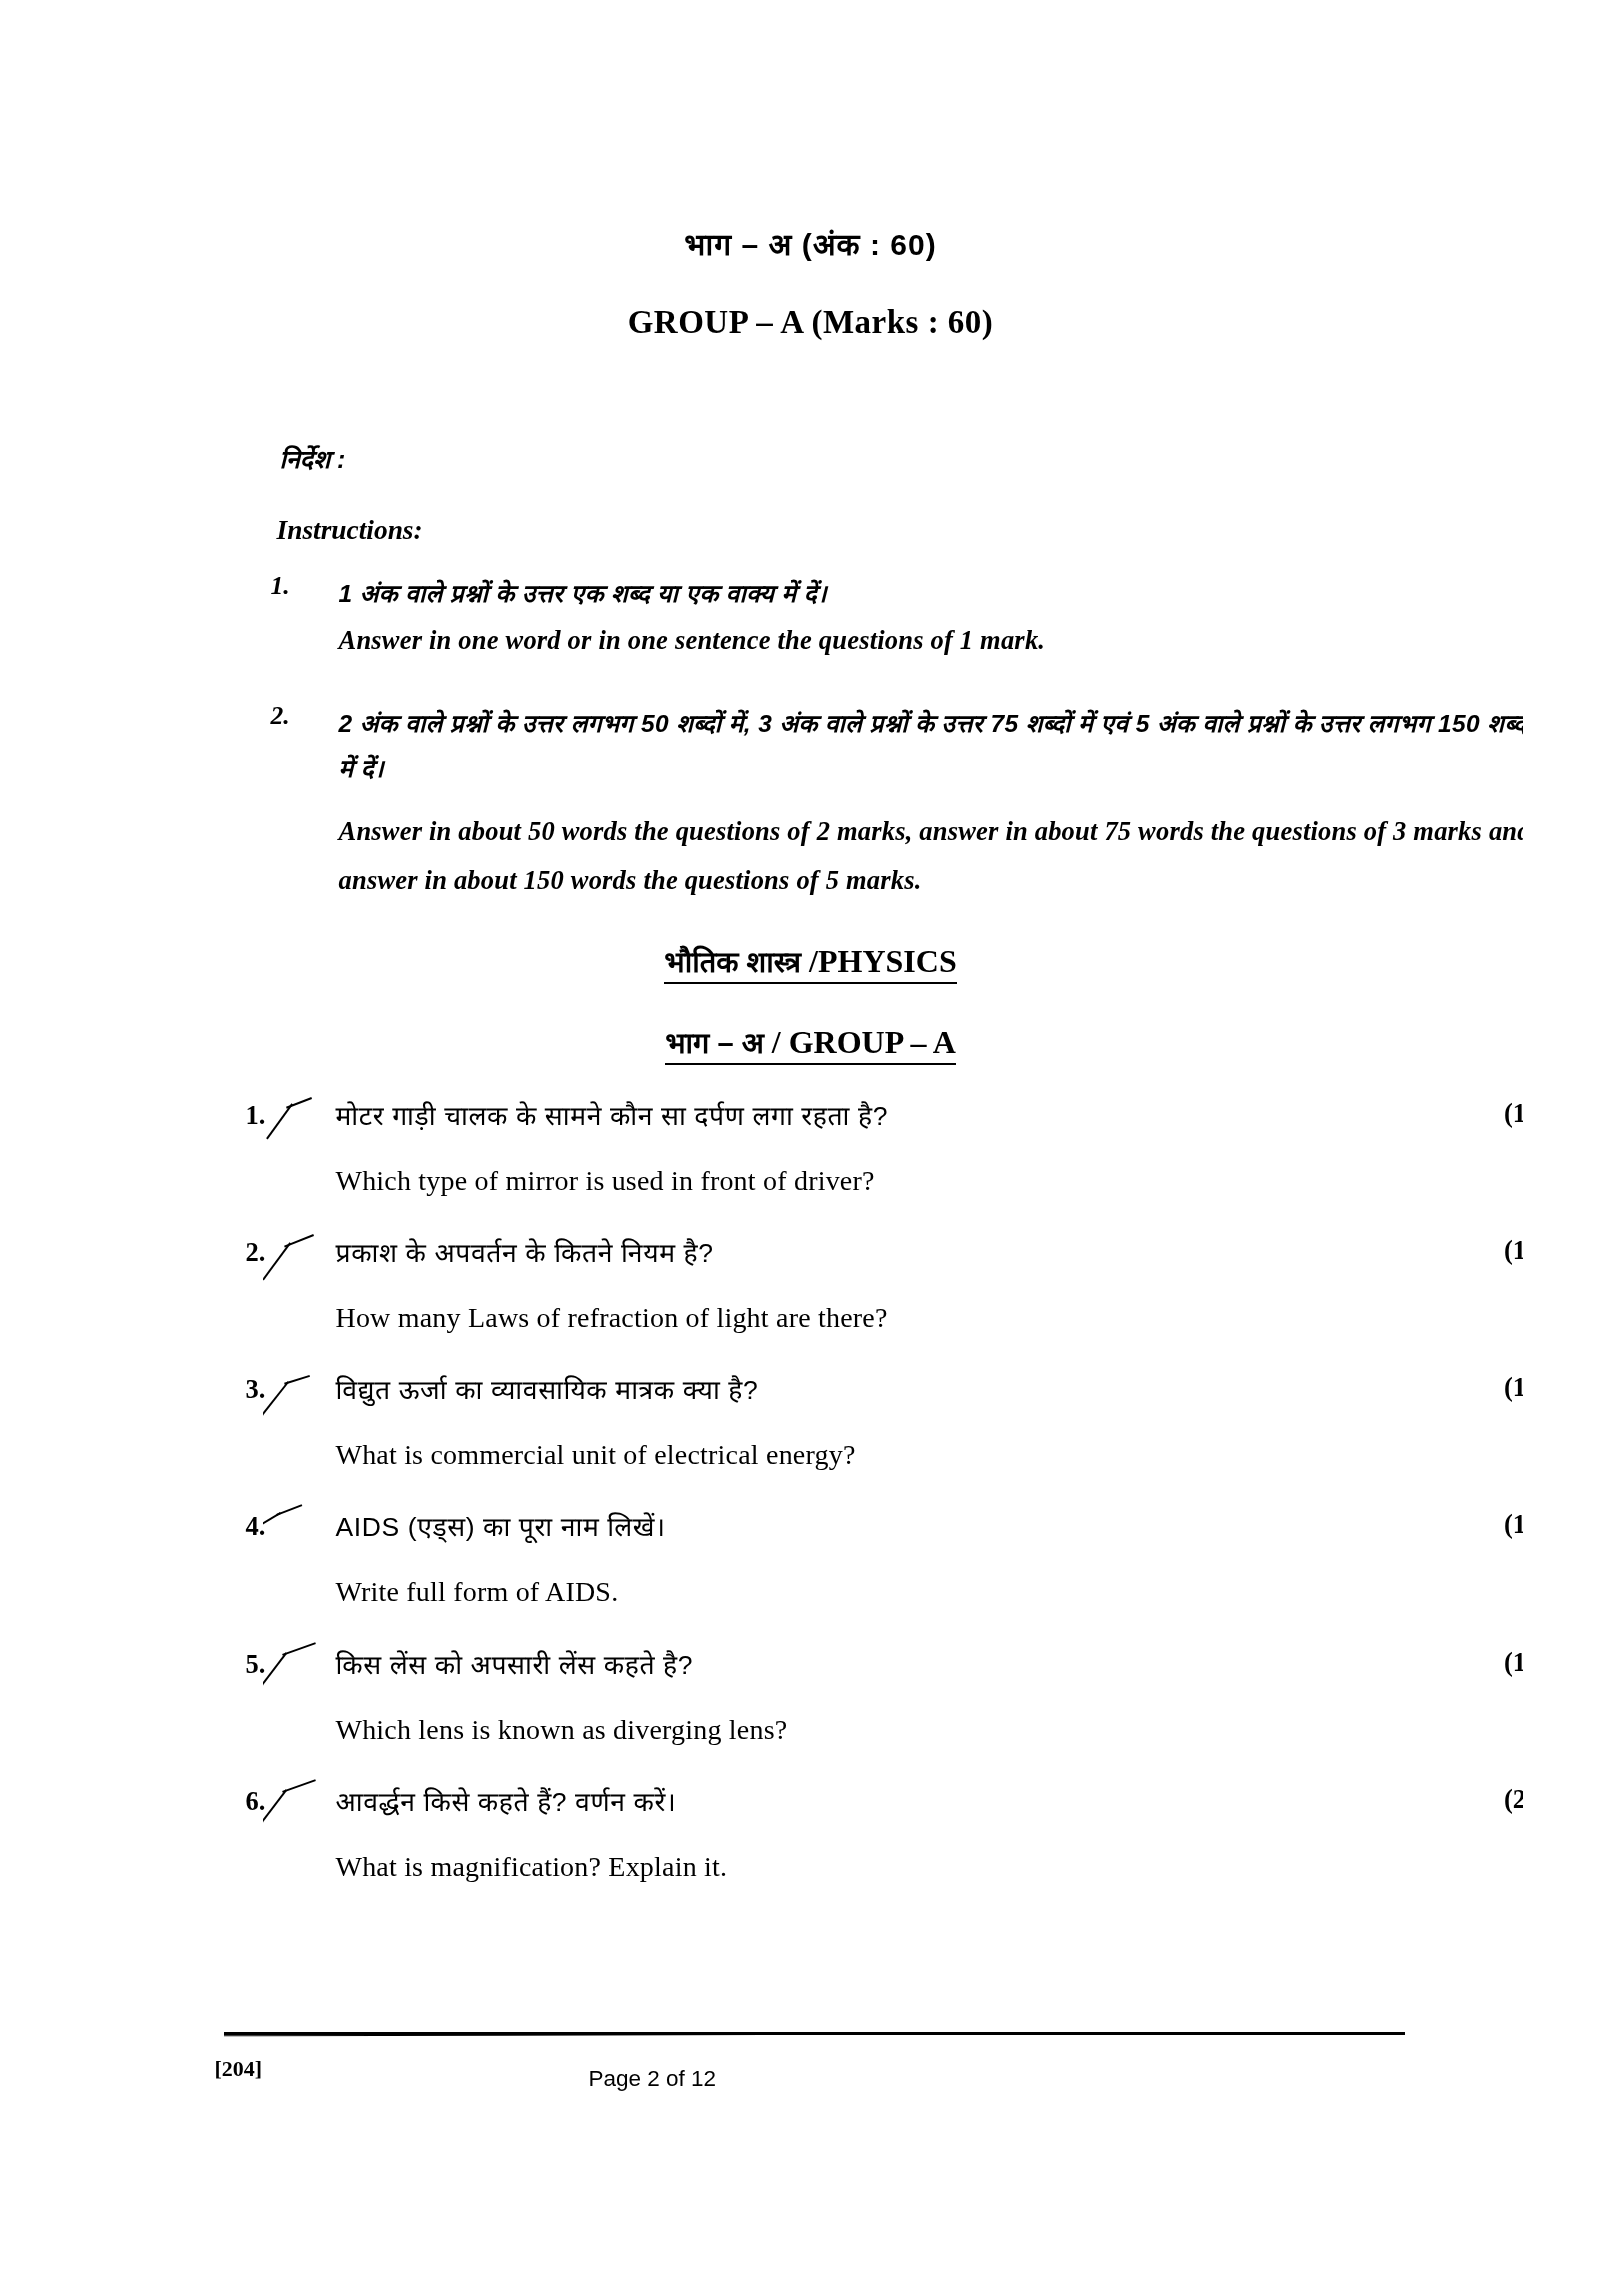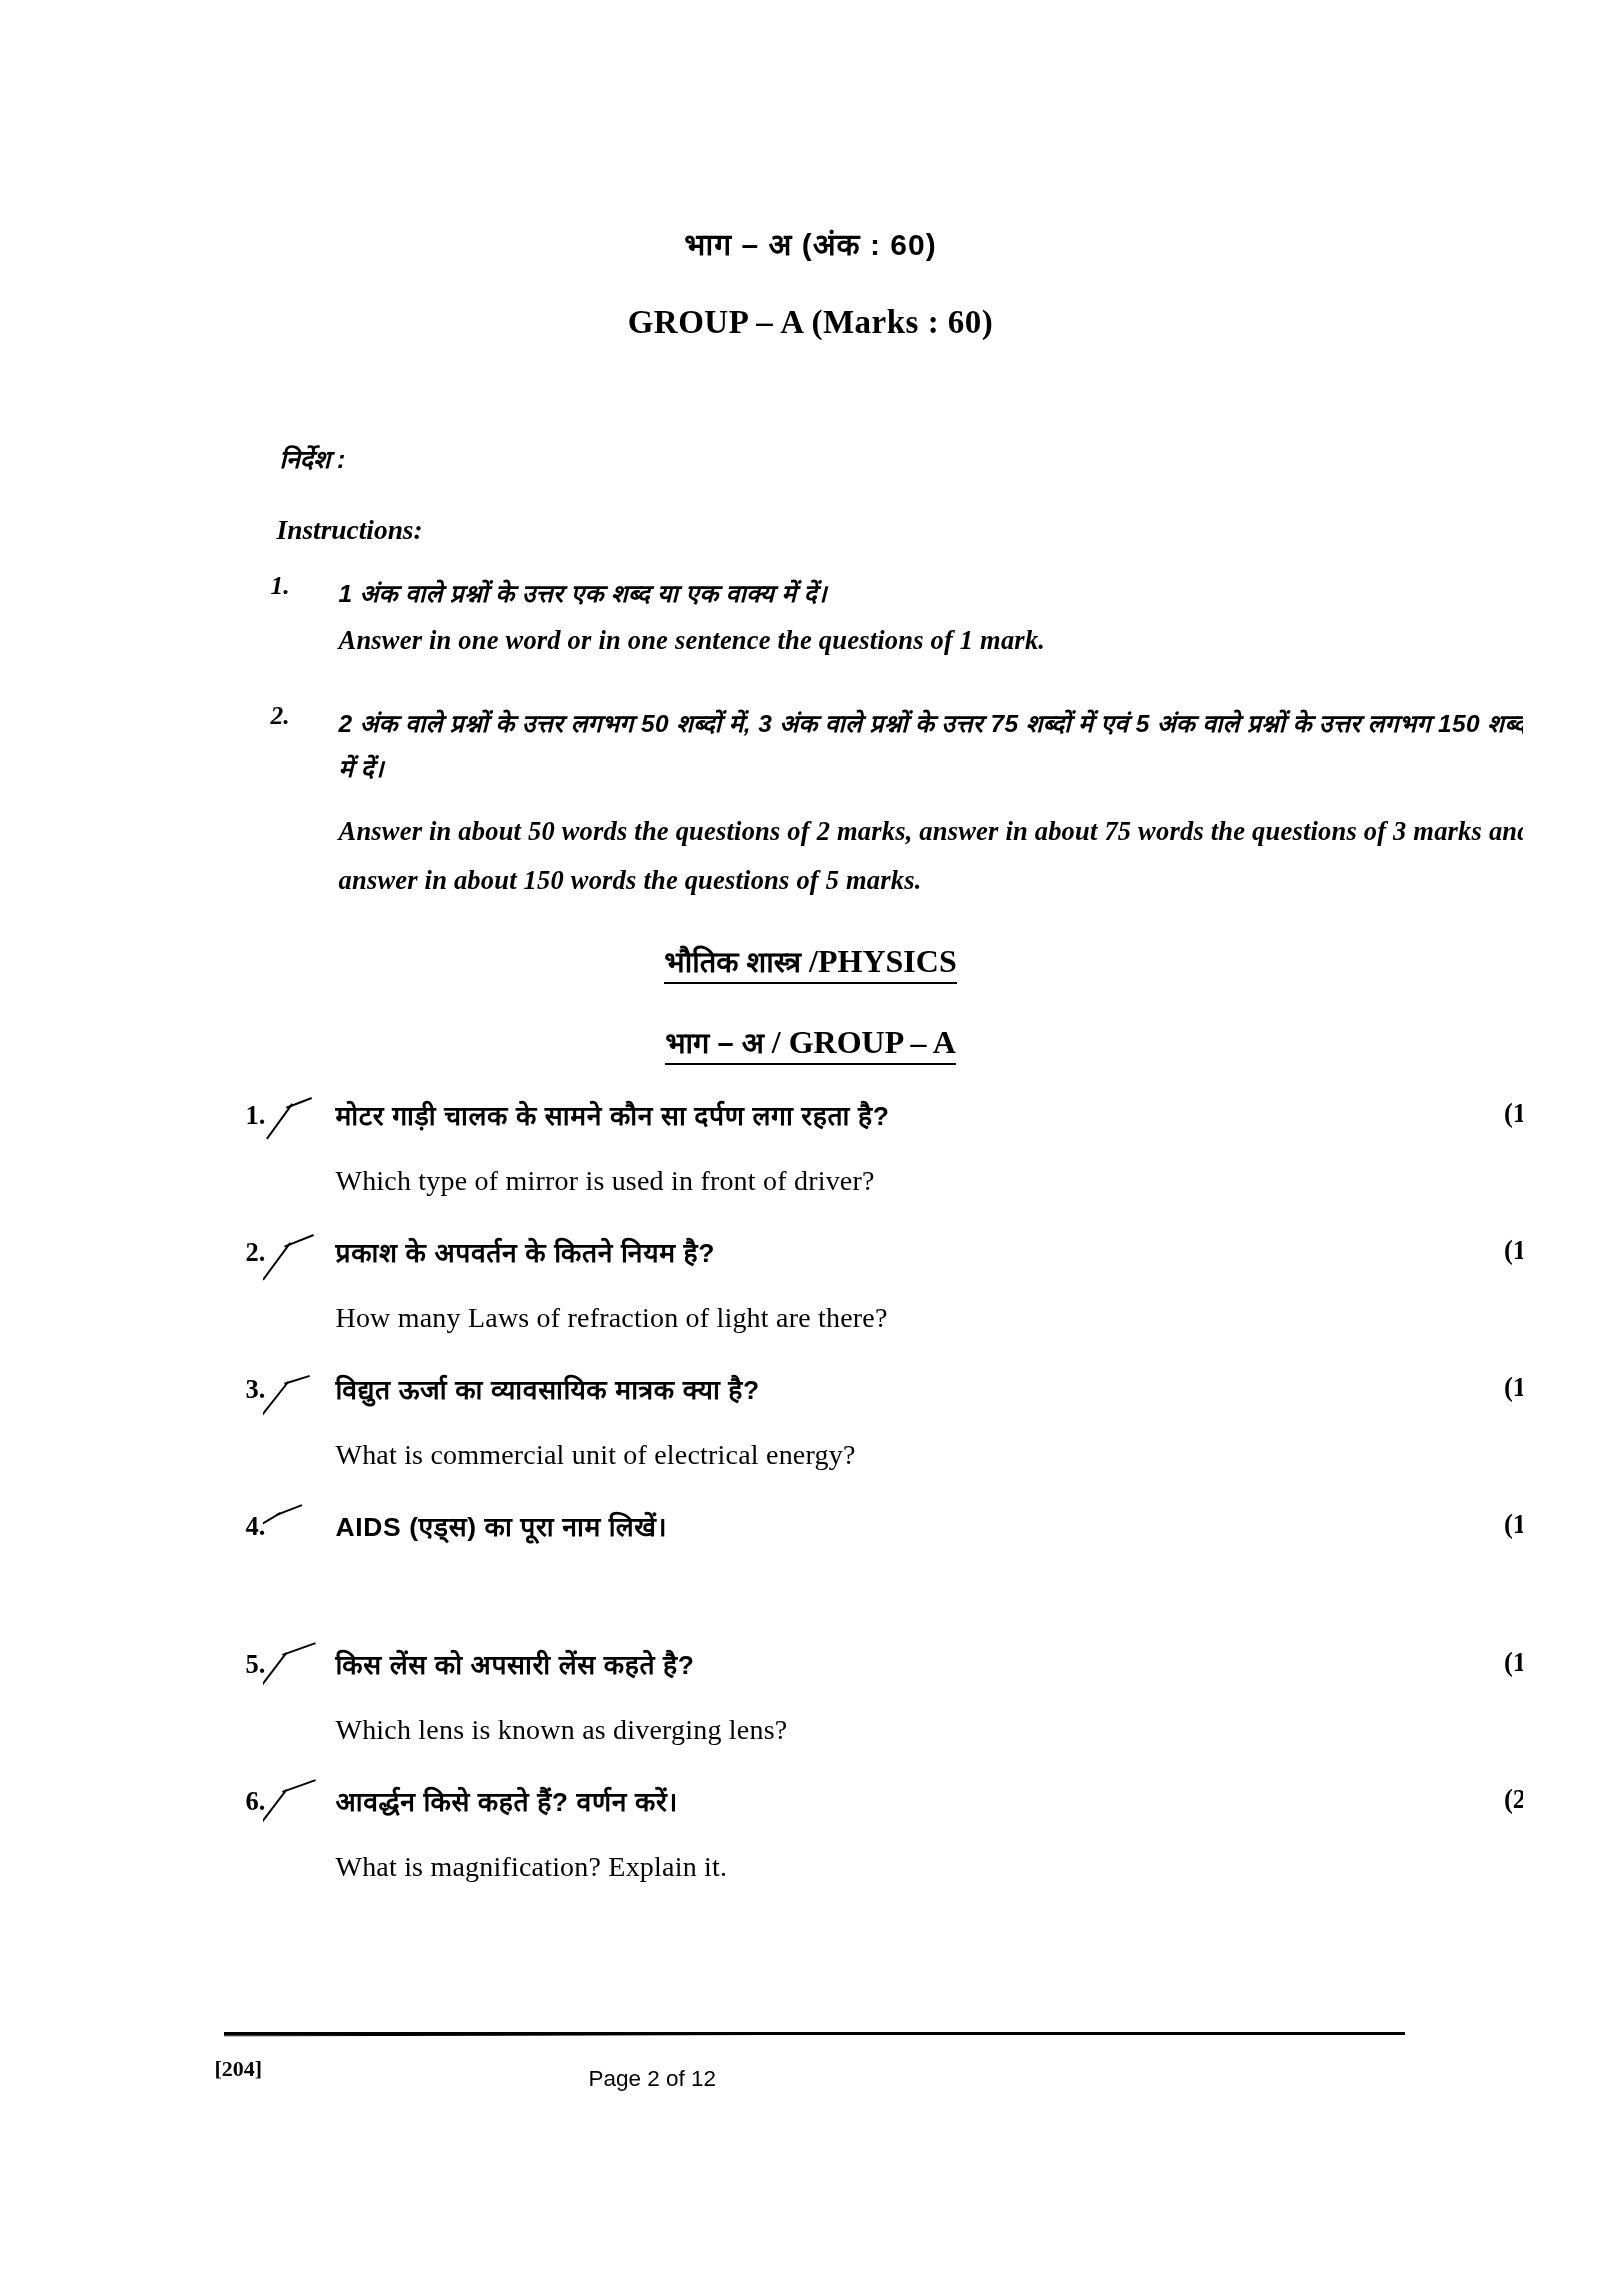--- a/index.html
+++ b/index.html
@@ -142,21 +142,20 @@
   }
   .q-body {
     margin-left: 90px;
     padding-right: 196px;
   }
   .q-hi {
     font-family: "Liberation Sans", "DejaVu Sans", sans-serif;
     font-size: 26.5px;
     line-height: 1.55;
     letter-spacing: 0.6px;
-    font-weight: bold;
   }
   .q-en {
     font-size: 28px;
     line-height: 1.55;
     margin-top: 21.6px;
     letter-spacing: 0.2px;
   }
   .q-marks {
     position: absolute;
     right: 0;
@@ -285,20 +284,21 @@
 
   <div class="q" style="top: 1507px;">
     <div class="q-num">4.</div>
     <svg class="q-tick" viewBox="0 0 76 56">
       <path d="M-12 30 L18 12" stroke="#000" stroke-width="2" fill="none"></path>
       <path d="M14 14 L40 4" stroke="#000" stroke-width="2" fill="none"></path>
     </svg>
     <div class="q-marks">(1)</div>
     <div class="q-body">
       <div class="q-hi">AIDS (एड्स) का पूरा नाम लिखें।</div>
+      <div class="q-en">Write full form of AIDS.</div>
     </div>
   </div>
 
   <div class="q" style="top: 1645px;">
     <div class="q-num">5.</div>
     <svg class="q-tick" viewBox="0 0 76 56">
       <path d="M-8 56 L24 14" stroke="#000" stroke-width="2" fill="none"></path>
       <path d="M20 16 L54 4" stroke="#000" stroke-width="2" fill="none"></path>
     </svg>
     <div class="q-marks">(1)</div>

